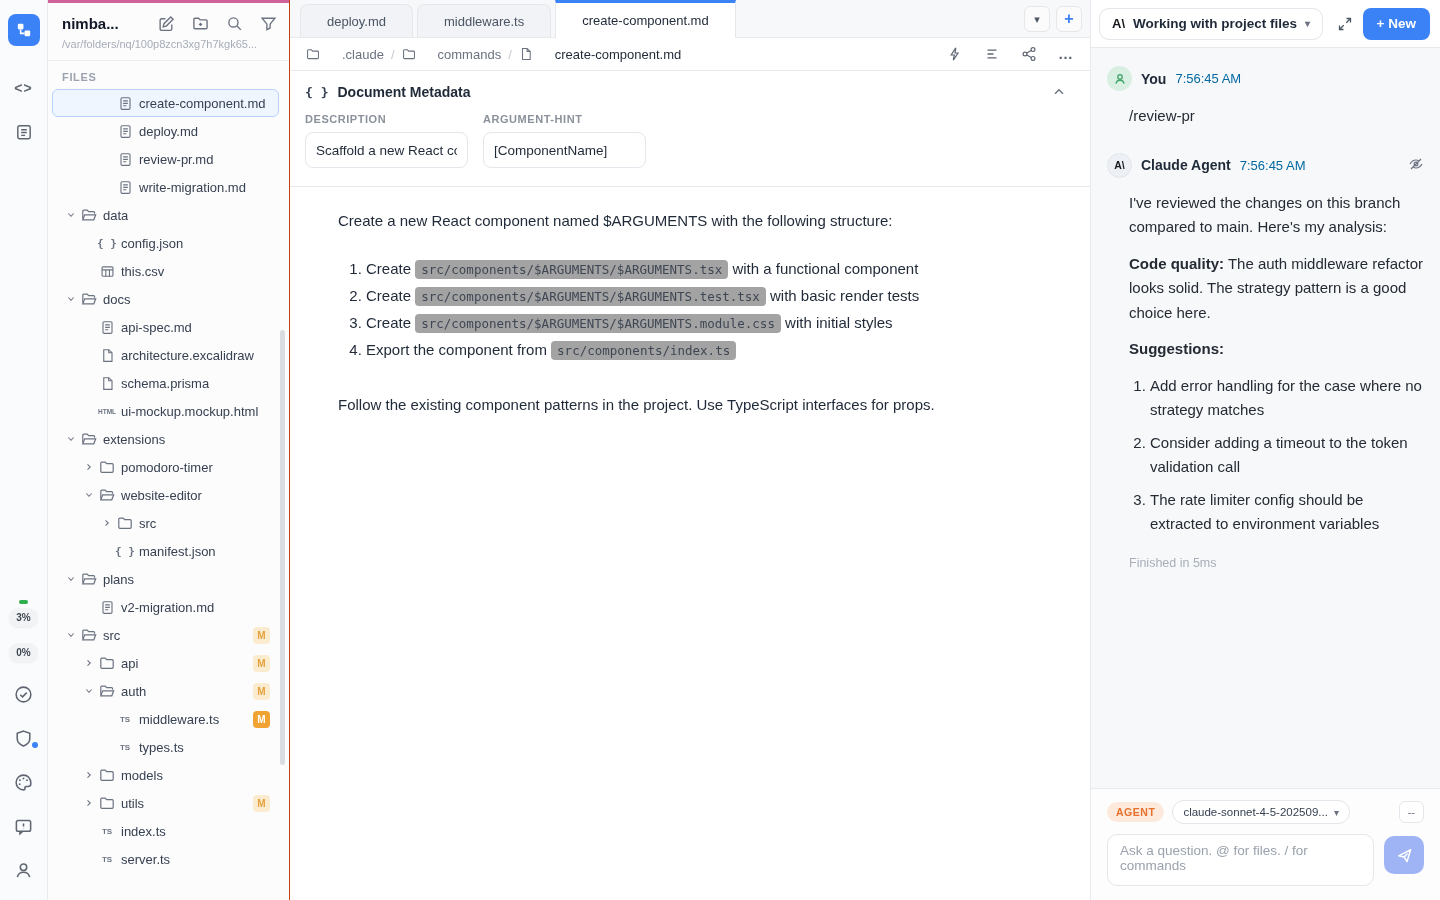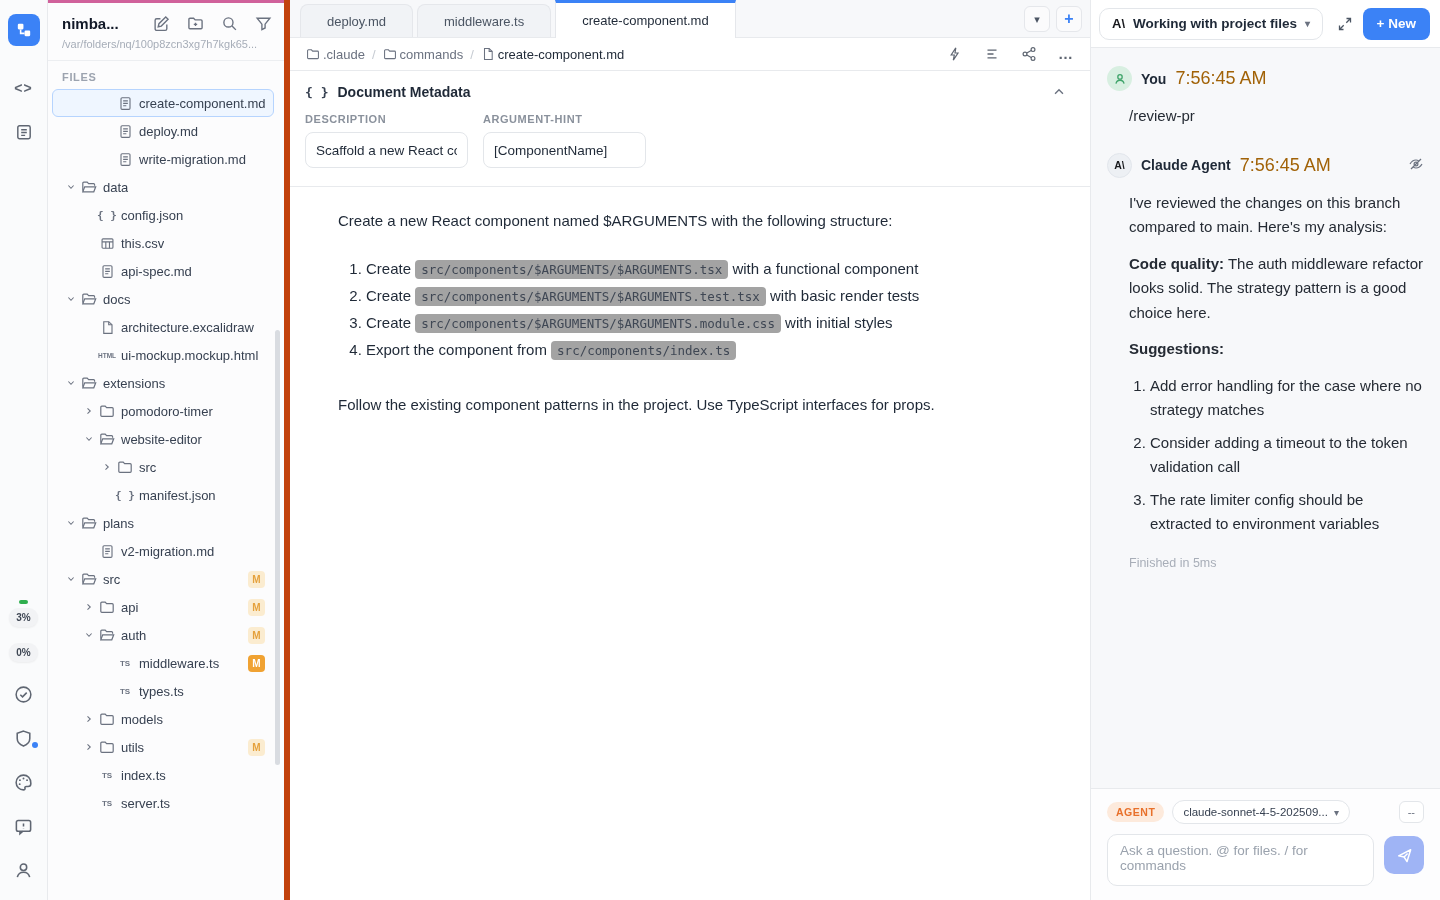--- a/index.html
+++ b/index.html
@@ -13,21 +13,21 @@
   .rail-icon { width:32px; height:32px; display:flex; align-items:center; justify-content:center; color:#5f6672; margin-bottom:12px; cursor:pointer; }
   .rail-icon svg { stroke:#5f6672; }
   .code-glyph { font-size:14px; font-weight:600; letter-spacing:1px; color:#5f6672; }
   .rail-bottom { margin-top:auto; display:flex; flex-direction:column; align-items:center; }
   .green-dot { width:9px; height:4px; border-radius:2px; background:#2fae4e; margin-bottom:4px; }
   .pct-pill { background:#f2f3f5; box-shadow:0 1px 2px rgba(0,0,0,.06); border-radius:10px; font-size:10px; font-weight:700; color:#3f4754; padding:4px 7px; margin-bottom:16px; }
   .shield-wrap { position:relative; }
   .blue-dot { position:absolute; right:2px; bottom:6px; width:6px; height:6px; border-radius:50%; background:#3b82f6; }
 
   
-  .sidebar { width:242px; background:#fcfcfd; border-right:6px solid #c2410c; position:relative; flex-shrink:0; display:flex; flex-direction:column; }
+  .sidebar { width:242px; background:#fcfcfd; border-right:1px solid #c2410c; position:relative; flex-shrink:0; display:flex; flex-direction:column; }
   .accent-bar { height:3px; background:#d0619b; width:100%; flex-shrink:0; }
   .sb-header { display:flex; align-items:center; padding:12px 12px 4px 14px; }
   .sb-title { font-size:15px; font-weight:700; color:#111827; white-space:nowrap; overflow:hidden; max-width:74px; }
   .sb-tools { display:flex; gap:17px; margin-left:auto; align-items:center; }
   .sb-tools svg { cursor:pointer; }
   .sb-path { font-size:11px; color:#a6adb8; padding:2px 12px 10px 14px; white-space:nowrap; overflow:hidden; border-bottom:1px solid #eceef1; }
   .sb-files-label { font-size:11px; font-weight:700; color:#9ca3af; letter-spacing:.06em; padding:10px 14px 6px 14px; }
   #file-tree { flex:1; overflow:hidden; padding-bottom:4px; }
   .tree-row { display:flex; align-items:center; height:28px; margin:0 10px 0 4px; border-radius:6px; border:1px solid transparent; font-size:13px; color:#374151; cursor:pointer; }
   .tree-row.selected { background:#eff6ff; border-color:#b6d4fe; }
@@ -48,21 +48,21 @@
   .tab { height:33px; margin-top:5px; display:flex; align-items:center; padding:0 26px; font-size:13px; color:#4b5563; background:#f1f3f6; border:1px solid #e5e7eb; border-bottom:none; border-radius:8px 8px 0 0; margin-right:4px; cursor:pointer; position:relative; }
   .tab.active { height:38px; margin-top:0; background:#fff; color:#1f2937; border-top:3px solid #3b82f6; border-radius:0; z-index:2; margin-bottom:-1px; }
   .tab-actions { margin-left:auto; display:flex; gap:6px; align-items:center; padding-bottom:5px; }
   .tab-btn { width:26px; height:26px; border:1px solid #e5e7eb; border-radius:6px; background:#fbfbfc; display:flex; align-items:center; justify-content:center; font-size:11px; color:#4b5563; cursor:pointer; }
   .tab-btn.plus { color:#3b82f6; font-size:16px; font-weight:700; }
 
   .breadcrumb-row { height:33px; border-bottom:1px solid #e8eaed; display:flex; align-items:center; padding:0 16px; flex-shrink:0; }
   #breadcrumb { display:flex; align-items:center; gap:7px; font-size:13px; color:#6b7280; }
   #breadcrumb .bc-sep { color:#c6cbd2; }
   #breadcrumb .bc-last { color:#1f2937; font-weight:500; }
-  .bc-item { display:flex; align-items:center; gap:3px; cursor:pointer;justify-content:flex-end; }
+  .bc-item { display:flex; align-items:center; gap:22px; cursor:pointer;justify-content:flex-end; }
   .bc-actions { margin-left:auto; display:flex; gap:21px; align-items:center; }
   .bc-actions svg, .bc-actions span { cursor:pointer; }
   .dots { color:#5f6672; font-size:15px; font-weight:700; letter-spacing:1px; line-height:10px; }
 
   .metadata { border-bottom:1px solid #e8eaed; padding:13px 24px 18px 15px; flex-shrink:0; }
   .meta-head { display:flex; align-items:center; gap:9px; margin-bottom:13px; }
   .meta-braces { font-family:"DejaVu Sans Mono", monospace; font-weight:700; font-size:13px; color:#374151; }
   .meta-title { font-size:14px; font-weight:700; color:#1f2937; }
   .meta-collapse { margin-left:auto; cursor:pointer; }
   .meta-fields { display:flex; gap:15px; }
@@ -84,21 +84,21 @@
   .chev-down { font-size:10px; color:#6b7280; }
   .expand-btn { margin-left:auto; margin-right:10px; cursor:pointer; display:flex; }
   .new-btn { height:32px; background:#3b82f6; color:#fff; border:none; border-radius:8px; font-size:13.5px; font-weight:600; padding:0 14px; cursor:pointer; font-family:"Liberation Sans", sans-serif; }
   #chat { flex:1; overflow:hidden; padding:18px 16px 0; }
   .msg { margin-bottom:24px; position:relative; }
   .msg-head { display:flex; align-items:center; gap:9px; }
   .avatar { width:25px; height:25px; border-radius:50%; display:flex; align-items:center; justify-content:center; flex-shrink:0; }
   .avatar.user { background:#d8efe1; }
   .avatar.claude { background:#edf0f4; border:1px solid #e2e6ec; font-size:10.5px; font-weight:800; color:#17181c; }
   .msg-author { font-size:14px; font-weight:700; color:#1f2937; }
-  .msg-time { font-size:18px; color:#a16207; }
+  .msg-time { font-size:13px; color:#0369a1; }
   .msg-hide { position:absolute; right:0; top:3px; cursor:pointer; }
   .msg-body { padding-left:22px; margin-top:13px; font-size:15px; line-height:24.5px; color:#252b34; }
   .msg-body p { margin:0 0 12px; }
   .msg-body ol { padding-left:21px; margin:2px 0 14px; }
   .msg-body li { margin-bottom:8px; }
   .msg-footer { padding-left:22px; font-size:12.5px; color:#a8aeb8; margin-top:19px; }
   .composer { background:#fdfdfe; border-top:1px solid #e8eaed; padding:11px 16px 14px; flex-shrink:0; }
   .agent-row { display:flex; align-items:center; gap:8px; }
   .agent-pill { background:#fdeadc; color:#e8702a; font-size:10.5px; font-weight:700; letter-spacing:.05em; border-radius:10px; padding:4px 9px; }
   .model-pill { height:24px; border:1px solid #e3e6ea; border-radius:12px; background:#fff; display:flex; align-items:center; gap:6px; padding:0 10px; font-size:11.5px; color:#374151; cursor:pointer; }
@@ -217,20 +217,30 @@
           <span class="tr-label">deploy.md</span>
         </div>
         <div class="tree-row" style="padding-left: 46px;">
           <span class="tr-chev"></span>
           <span class="tr-icon">
             <svg width="15" height="15" viewBox="0 0 16 16" fill="none" stroke="#6b7280" stroke-width="1.2">
               <rect x="3.2" y="1.8" width="9.6" height="12.4" rx="1.2"></rect>
               <path d="M5.5 5.2h5M5.5 7.8h5M5.5 10.4h3.4"></path>
             </svg>
           </span>
+          <span class="tr-label">review-pr.md</span>
+        </div>
+        <div class="tree-row" style="padding-left: 46px;">
+          <span class="tr-chev"></span>
+          <span class="tr-icon">
+            <svg width="15" height="15" viewBox="0 0 16 16" fill="none" stroke="#6b7280" stroke-width="1.2">
+              <rect x="3.2" y="1.8" width="9.6" height="12.4" rx="1.2"></rect>
+              <path d="M5.5 5.2h5M5.5 7.8h5M5.5 10.4h3.4"></path>
+            </svg>
+          </span>
           <span class="tr-label">write-migration.md</span>
         </div>
         <div class="tree-row" style="padding-left: 10px;">
           <span class="tr-chev">
             <svg width="12" height="12" viewBox="0 0 16 16" fill="none" stroke="#6b7280" stroke-width="1.2">
               <path d="M4.5 6L8 9.7 11.5 6" stroke-width="1.4"></path>
             </svg>
           </span>
           <span class="tr-icon">
             <svg width="16" height="16" viewBox="0 0 16 16" fill="none" stroke="#6b7280" stroke-width="1.2">
@@ -250,53 +260,63 @@
         <div class="tree-row" style="padding-left: 28px;">
           <span class="tr-chev"></span>
           <span class="tr-icon">
             <svg width="15" height="15" viewBox="0 0 16 16" fill="none" stroke="#6b7280" stroke-width="1.2">
               <rect x="2.2" y="3" width="11.6" height="10" rx="1"></rect>
               <path d="M2.2 6.2h11.6M6.2 6.2v6.8M10.1 6.2v6.8"></path>
             </svg>
           </span>
           <span class="tr-label">this.csv</span>
         </div>
+        <div class="tree-row" style="padding-left: 10px;">
+          <span class="tr-chev">
+            <svg width="12" height="12" viewBox="0 0 16 16" fill="none" stroke="#6b7280" stroke-width="1.2">
+              <path d="M4.5 6L8 9.7 11.5 6" stroke-width="1.4"></path>
+            </svg>
+          </span>
+          <span class="tr-icon">
+            <svg width="16" height="16" viewBox="0 0 16 16" fill="none" stroke="#6b7280" stroke-width="1.2">
+              <path d="M1.8 11.8V4.2a1 1 0 011-1h3.4l1.4 1.5h5a1 1 0 011 1v1"></path>
+              <path d="M1.8 12.8l1.9-5h11l-1.9 5z"></path>
+            </svg>
+          </span>
+          <span class="tr-label">docs</span>
+        </div>
         <div class="tree-row" style="padding-left: 28px;">
           <span class="tr-chev"></span>
           <span class="tr-icon">
             <svg width="15" height="15" viewBox="0 0 16 16" fill="none" stroke="#6b7280" stroke-width="1.2">
               <rect x="3.2" y="1.8" width="9.6" height="12.4" rx="1.2"></rect>
               <path d="M5.5 5.2h5M5.5 7.8h5M5.5 10.4h3.4"></path>
             </svg>
           </span>
           <span class="tr-label">api-spec.md</span>
         </div>
-        <div class="tree-row" style="padding-left: 10px;">
-          <span class="tr-chev">
-            <svg width="12" height="12" viewBox="0 0 16 16" fill="none" stroke="#6b7280" stroke-width="1.2">
-              <path d="M4.5 6L8 9.7 11.5 6" stroke-width="1.4"></path>
-            </svg>
-          </span>
-          <span class="tr-icon">
-            <svg width="16" height="16" viewBox="0 0 16 16" fill="none" stroke="#6b7280" stroke-width="1.2">
-              <path d="M1.8 11.8V4.2a1 1 0 011-1h3.4l1.4 1.5h5a1 1 0 011 1v1"></path>
-              <path d="M1.8 12.8l1.9-5h11l-1.9 5z"></path>
-            </svg>
-          </span>
-          <span class="tr-label">docs</span>
-        </div>
         <div class="tree-row" style="padding-left: 28px;">
           <span class="tr-chev"></span>
           <span class="tr-icon">
             <svg width="15" height="15" viewBox="0 0 16 16" fill="none" stroke="#6b7280" stroke-width="1.2">
               <path d="M4 1.8h5.3L12.8 5v9.2H4z"></path>
               <path d="M9.3 1.8V5h3.5"></path>
             </svg>
           </span>
           <span class="tr-label">architecture.excalidraw</span>
+        </div>
+        <div class="tree-row" style="padding-left: 28px;">
+          <span class="tr-chev"></span>
+          <span class="tr-icon">
+            <svg width="15" height="15" viewBox="0 0 16 16" fill="none" stroke="#6b7280" stroke-width="1.2">
+              <path d="M4 1.8h5.3L12.8 5v9.2H4z"></path>
+              <path d="M9.3 1.8V5h3.5"></path>
+            </svg>
+          </span>
+          <span class="tr-label">schema.prisma</span>
         </div>
         <div class="tree-row" style="padding-left: 28px;">
           <span class="tr-chev"></span>
           <span class="tr-icon">
             <span class="txt-icon html">HTML</span>
           </span>
           <span class="tr-label">ui-mockup.mockup.html</span>
         </div>
         <div class="tree-row" style="padding-left: 10px;">
           <span class="tr-chev">

